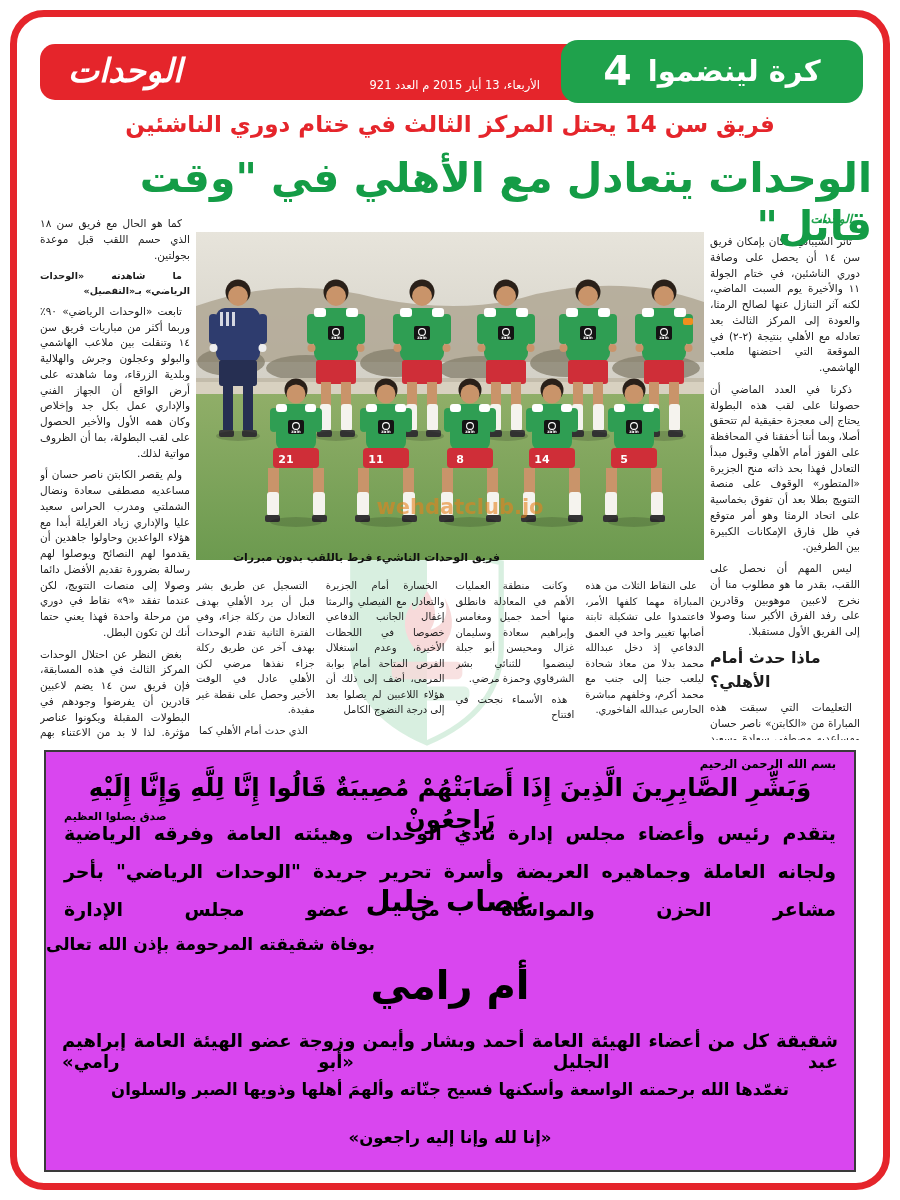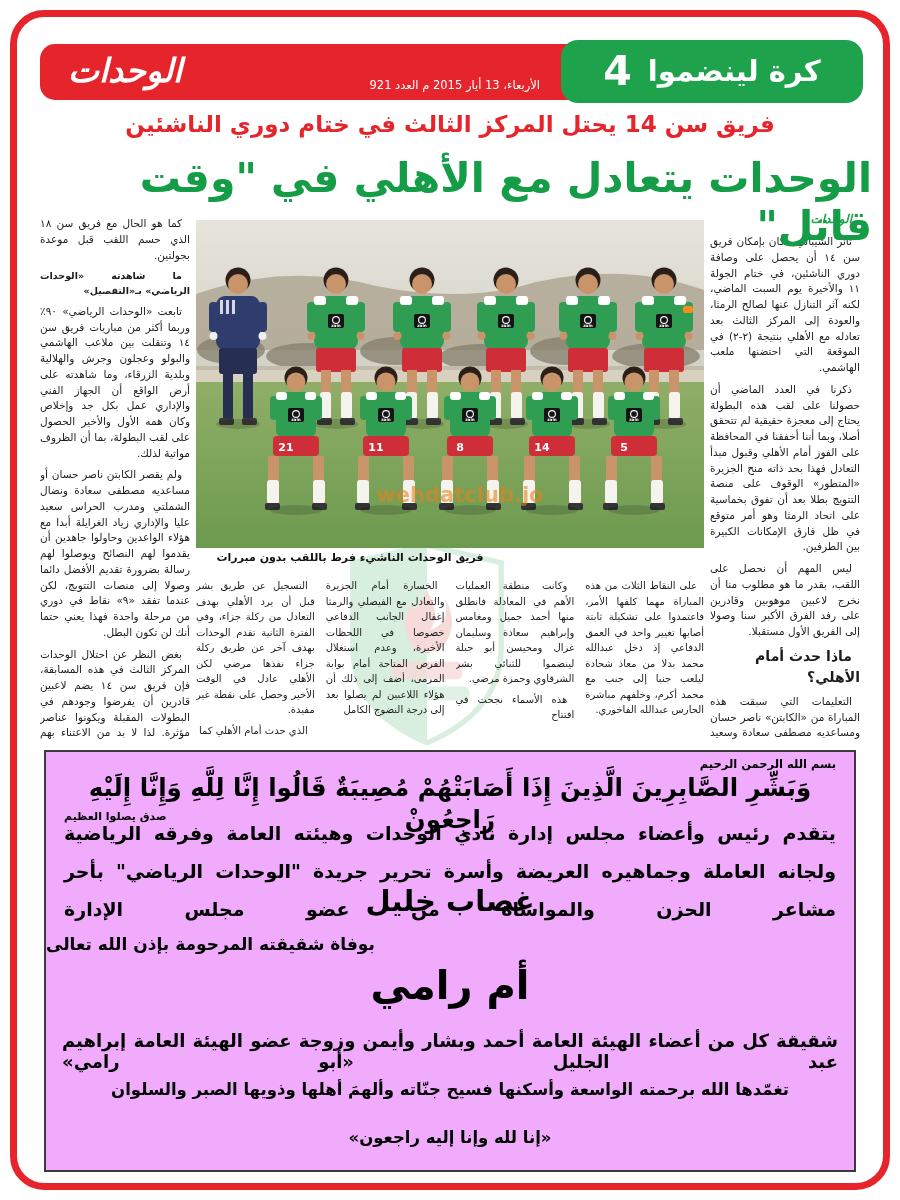--- a/index.html
+++ b/index.html
@@ -21,35 +21,35 @@
           font-size:23px;font-weight:bold;direction:rtl;z-index:3}
   .headline{position:absolute;top:142px;left:16px;right:16px;margin:12px;text-align:right;color:#149c46;
             font-size:41px;font-weight:bold;direction:rtl;z-index:3}
 
   
   .col{position:absolute;direction:rtl;text-align:justify;font-size:10.5px;line-height:1.5;color:#1c1c1c;overflow:hidden;z-index:2}
   .col p{margin:0 0 6px 0;text-indent:8px}
   .col-right{right:40px;top:210px;width:150px;height:530px}
   .col-left{left:40px;top:216px;width:150px;height:524px}
   .col-label{color:#1fa24c;font-weight:bold;font-style:italic;font-size:12px;margin:0 0 5px;text-align:right;text-indent:0}
-  .subhead{font-weight:bold;text-align:right;margin:8px 0 6px;font-size:14px;text-indent:0}
+  .subhead{font-weight:bold;text-align:left;margin:8px 0 6px;font-size:16px;text-indent:0}
   .note-line{font-weight:bold;font-size:9.5px;margin:5px 0;text-indent:0}
 
   
-  .photo-wrap{position:absolute;left:196px;top:220px;width:464px;height:328px;z-index:2}
+  .photo-wrap{position:absolute;left:196px;top:232px;width:464px;height:328px;z-index:2}
   .caption{position:absolute;left:200px;top:551px;width:300px;font-size:11px;font-weight:bold;direction:rtl;
-           text-align:center;color:#111;z-index:3}
+           text-align:right;color:#111;z-index:3}
   .mid-cols{position:absolute;left:196px;top:578px;width:508px;height:162px;display:flex;gap:11px;direction:rtl;z-index:2}
   .mid-col{flex:1;direction:rtl;text-align:justify;font-size:10px;line-height:1.55;color:#1c1c1c;overflow:hidden}
   .mid-col p{margin:0 0 5px 0;text-indent:7px}
 
   .ghost-crest{position:absolute;left:334px;top:538px;width:186px;height:212px;opacity:.17;z-index:1}
 
   
-  .obit{position:absolute;left:44px;right:44px;top:750px;height:418px;border:2px solid #3a3a3a;background:#f0abfc;
+  .obit{position:absolute;left:44px;right:44px;top:750px;height:418px;border:2px solid #3a3a3a;background:#d946ef;
         direction:rtl;color:#000;z-index:2}
   .obit>div{position:absolute}
   .bismillah{right:18px;top:5px;font-size:11.5px;font-weight:bold}
   .verse{left:14px;right:14px;top:20px;text-align:center;font-size:24.5px;font-weight:bold;line-height:1.3}
   .sadaqa{left:18px;top:58px;font-size:11px;font-weight:bold}
   .obit-p1{left:18px;right:18px;top:62px;font-size:19px;font-weight:bold;line-height:2.0;
            text-align:justify;text-align-last:justify}
   .obit-name{left:0;right:0;top:132px;text-align:center;font-size:29px;font-weight:bold}
   .obit-p2{left:0;right:0;top:182px;text-align:left;font-size:17px;font-weight:bold}
   .obit-deceased{left:0;right:0;top:210px;text-align:center;font-size:40px;font-weight:bold}

